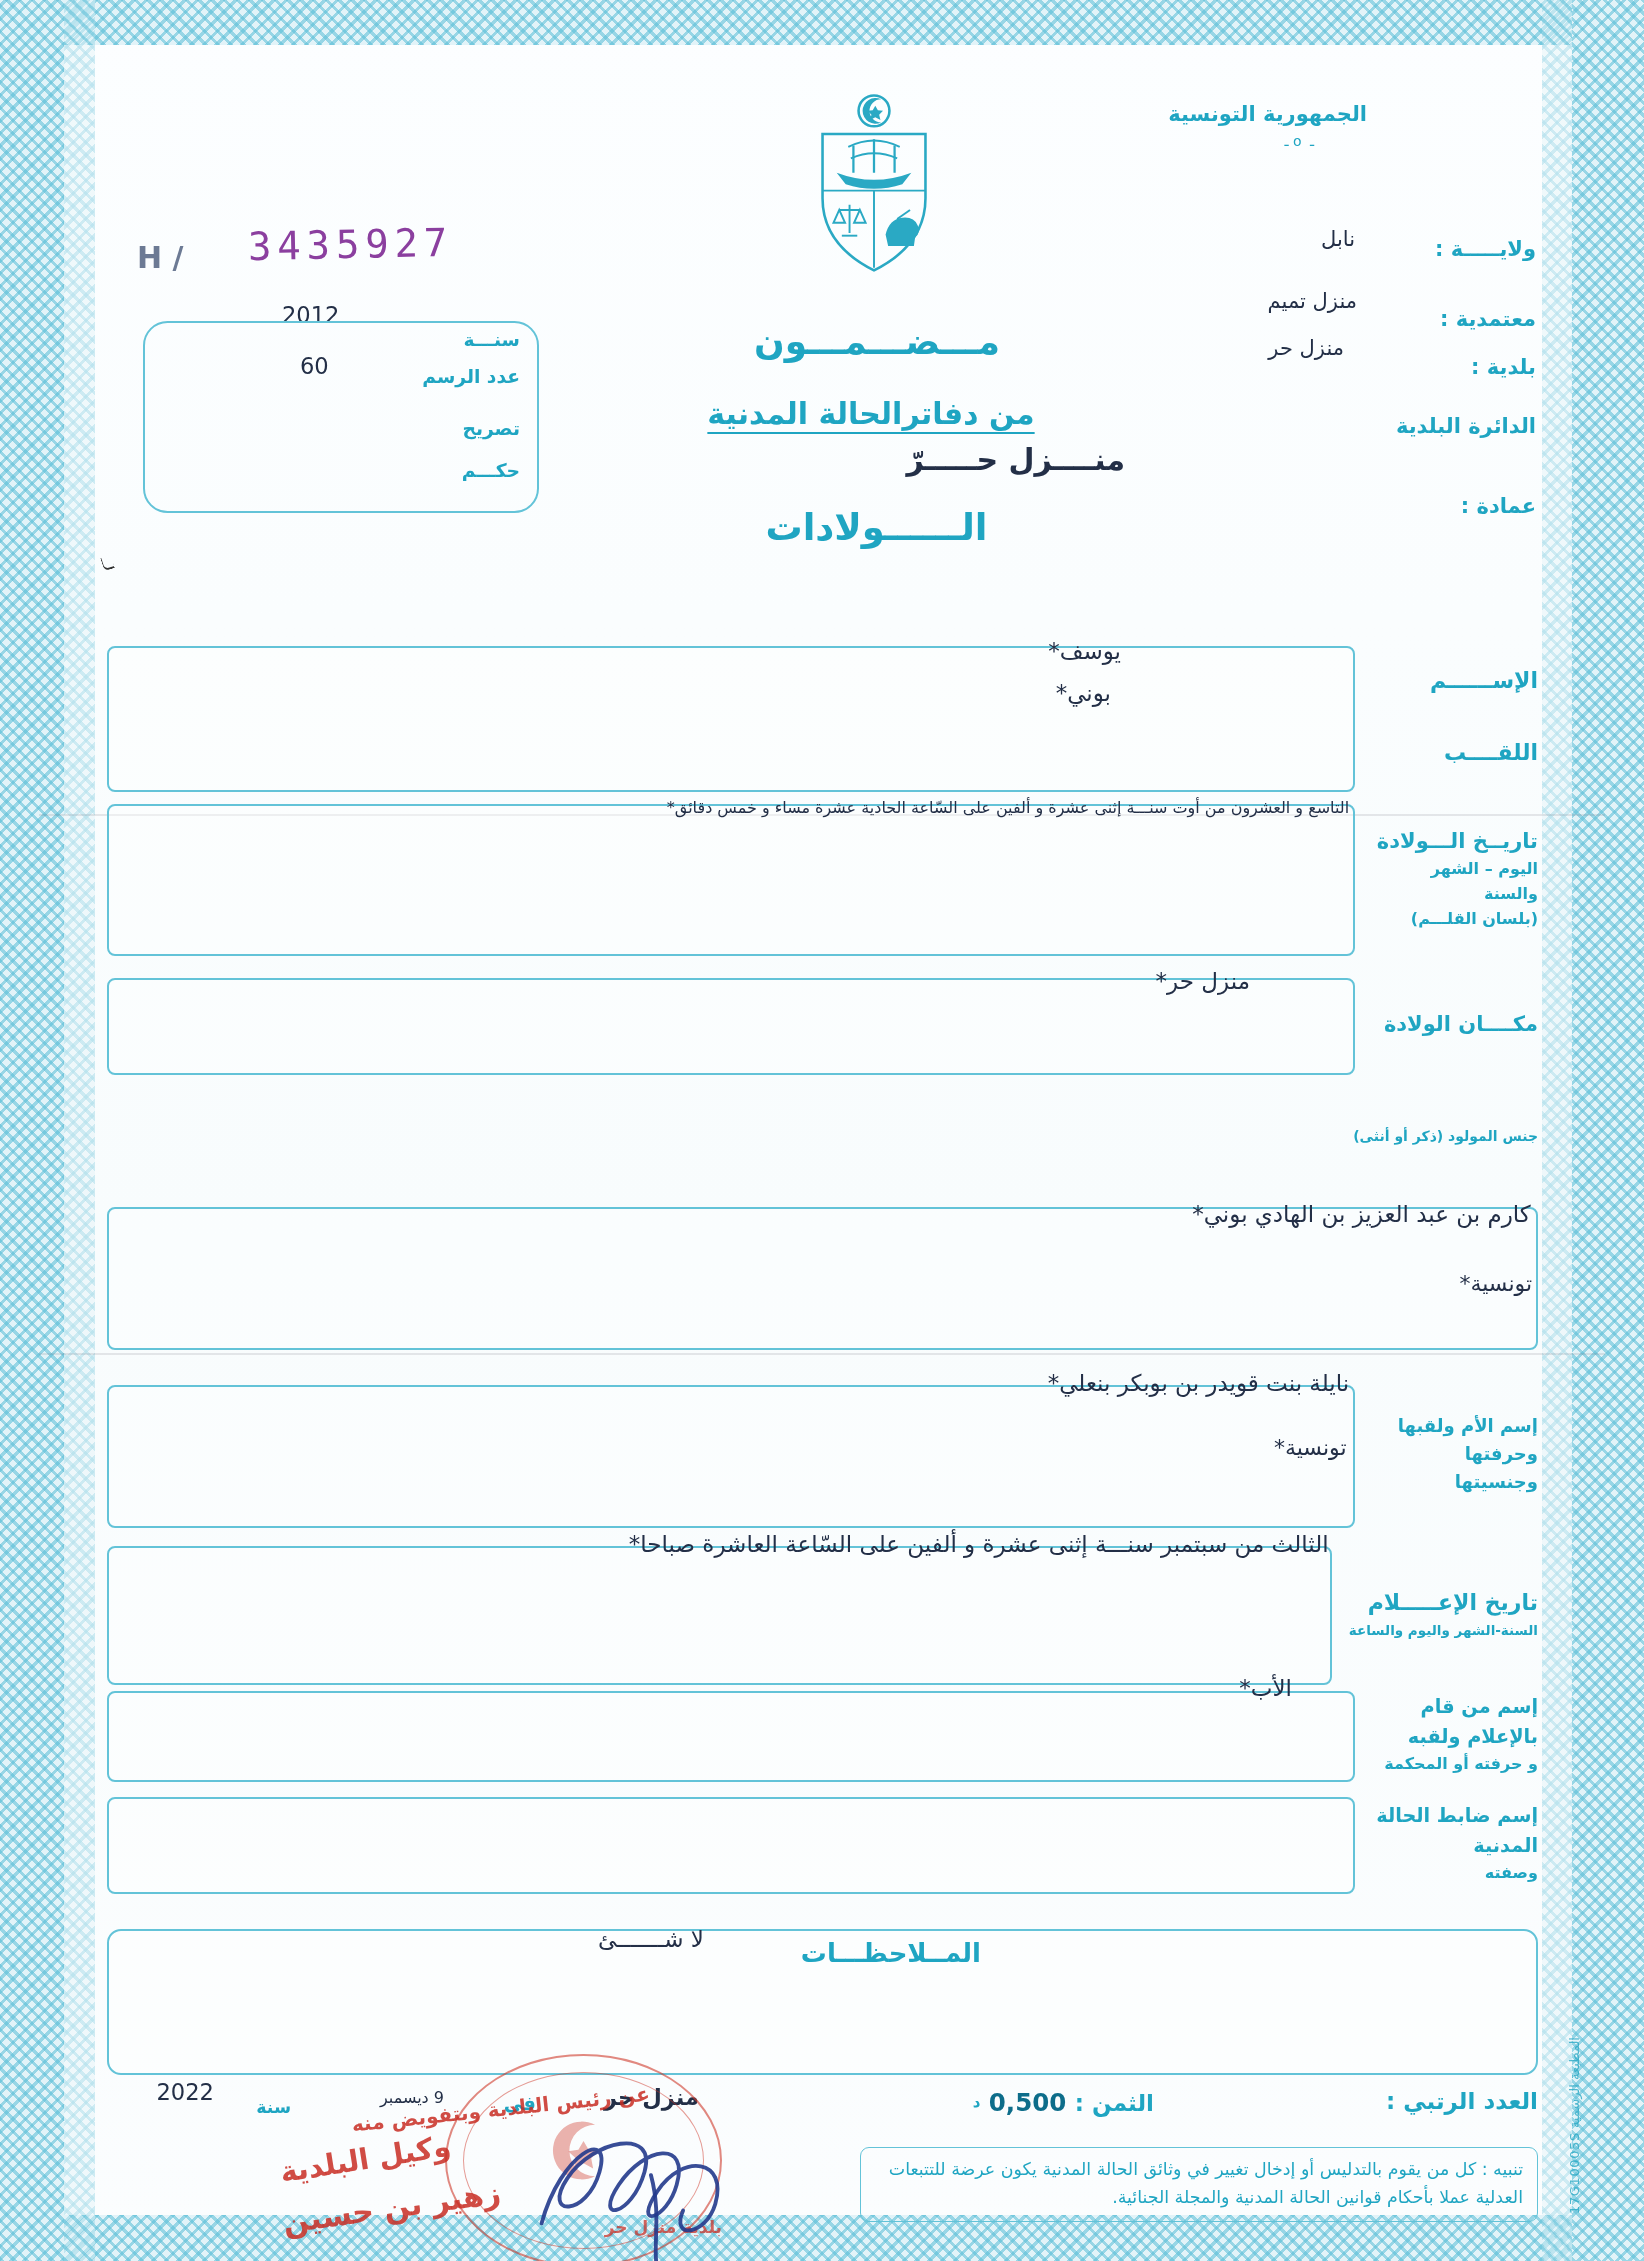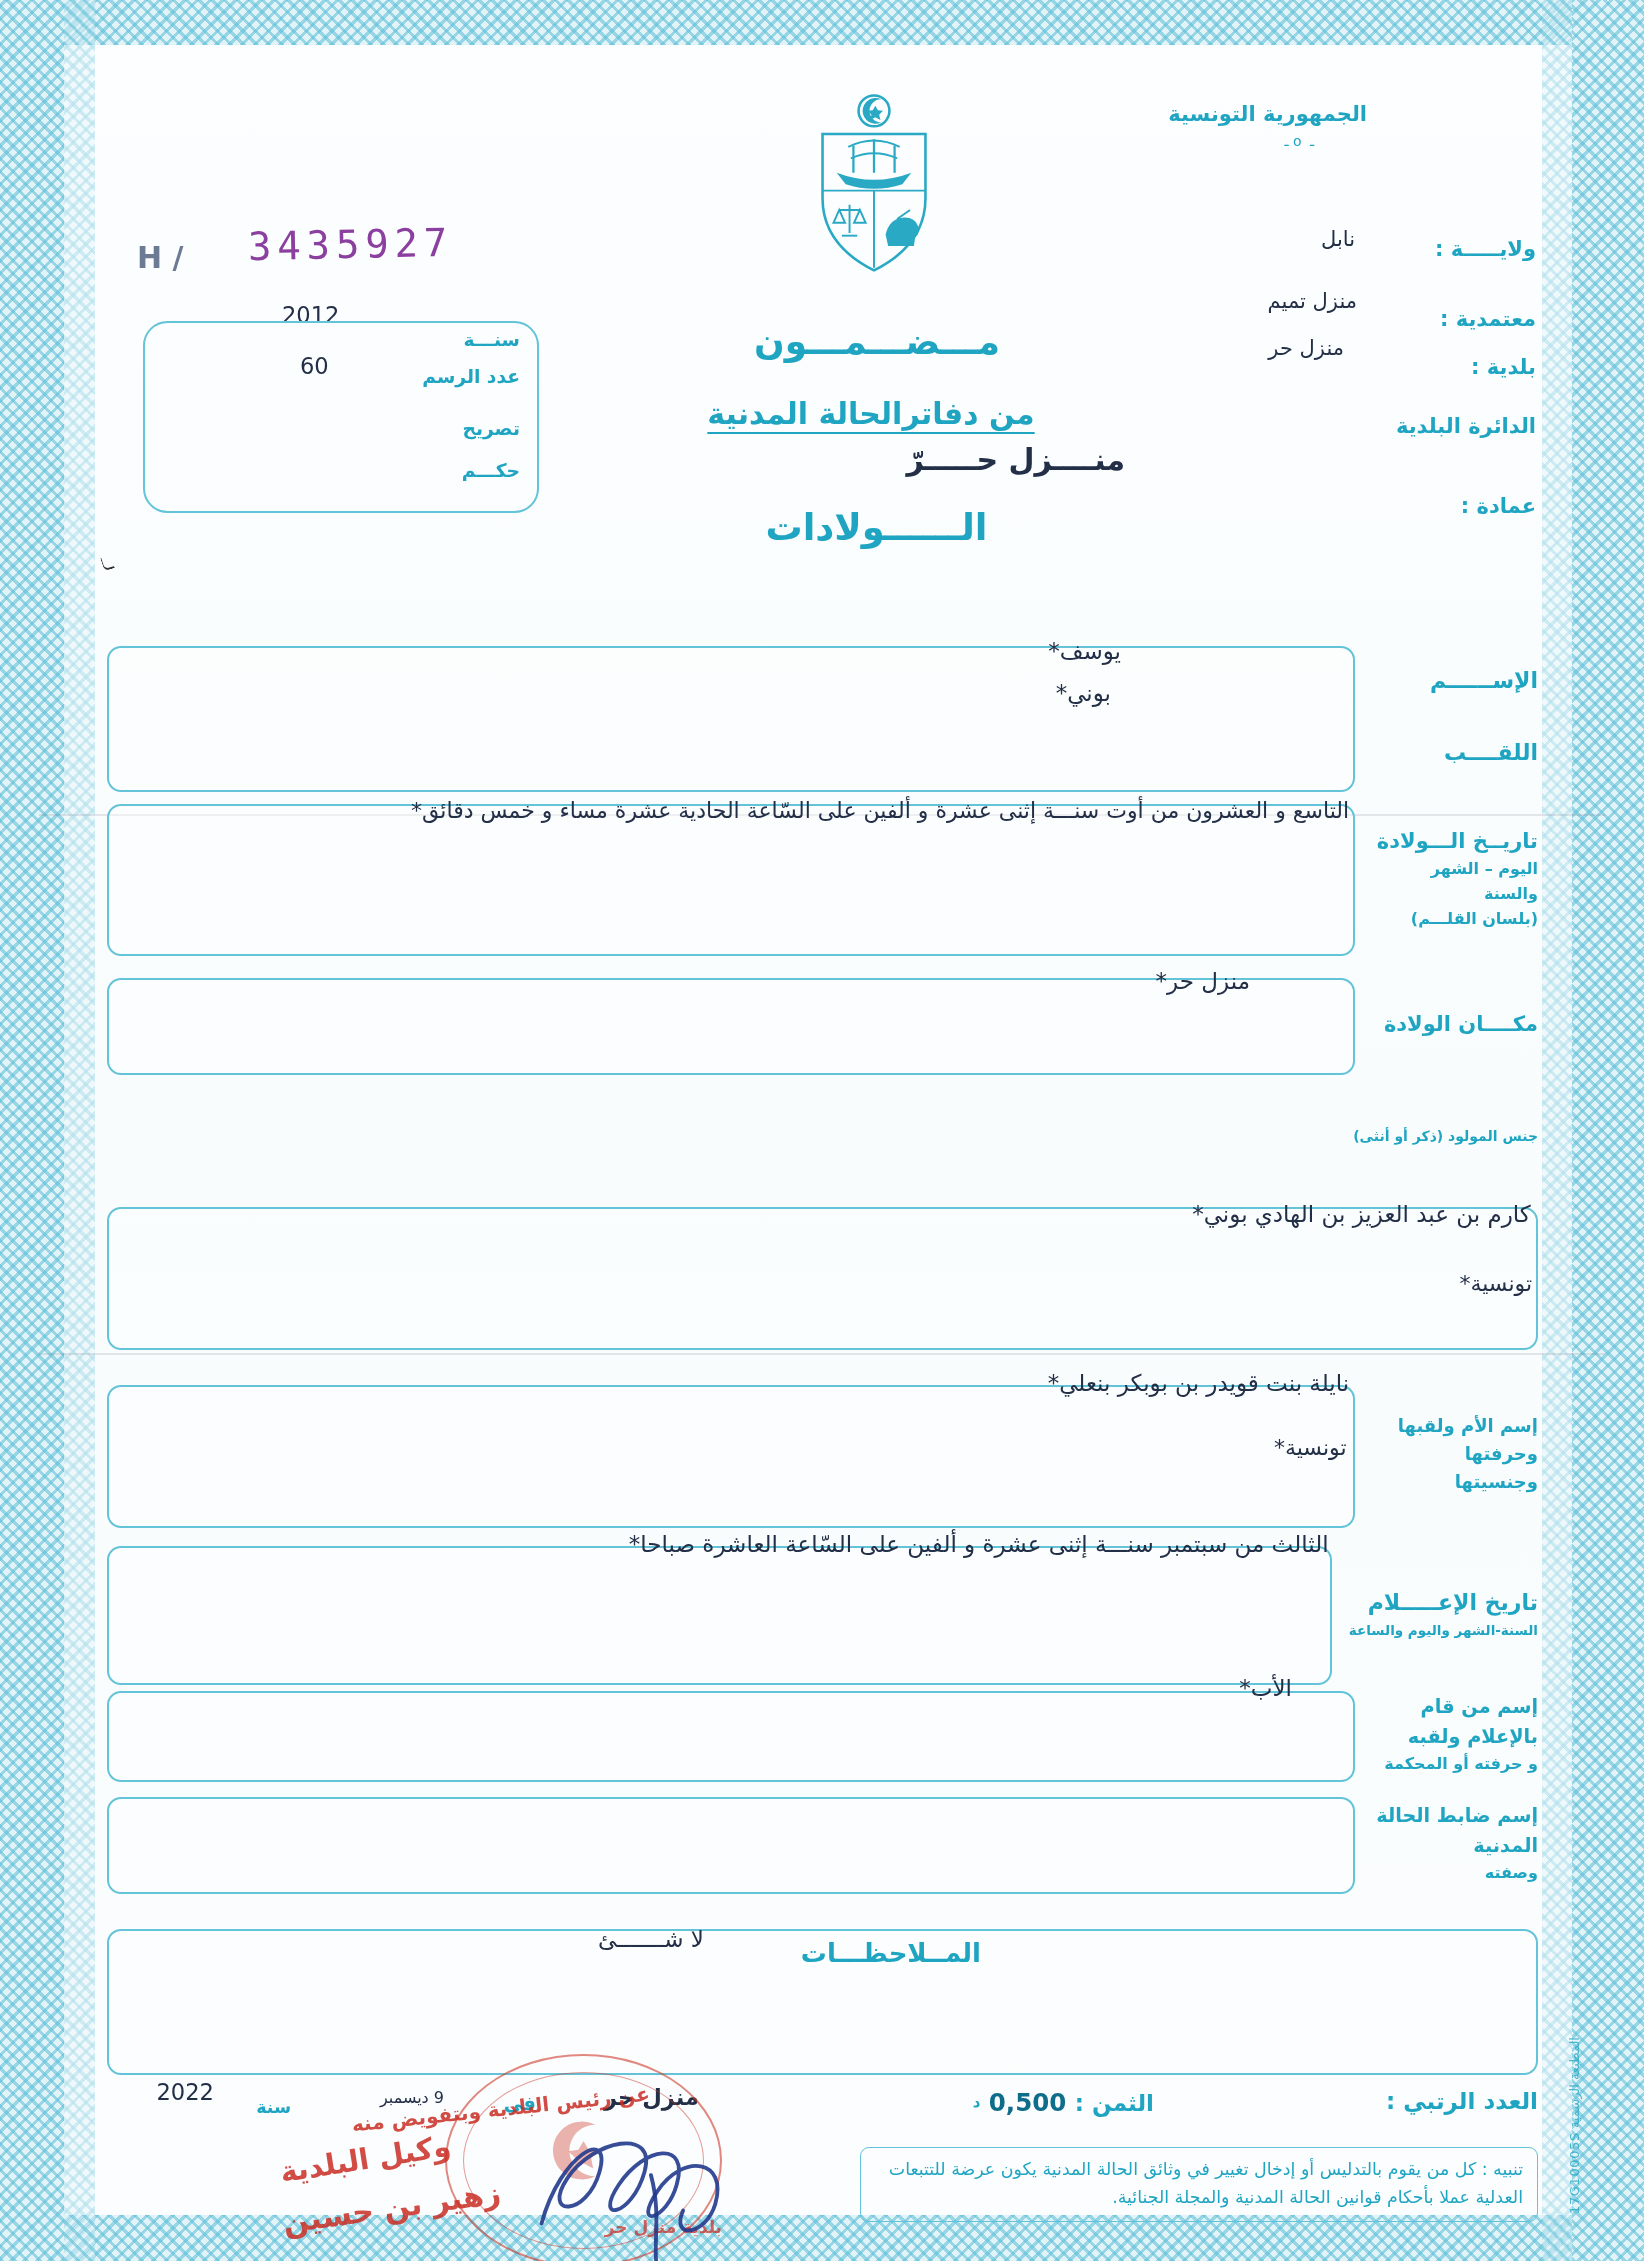--- a/index.html
+++ b/index.html
@@ -91,25 +91,25 @@
   .label .l2,.label .l3{font-size:16px;}
   .r1 .label{justify-content:space-between;padding:18px 0;}
   .r1 .label .l1,.r1 .label .l2{font-size:22px;}
   .r2 .label .l1{font-size:21px;}
   .r3 .label .l1{font-size:21px;white-space:nowrap;}
   .r4 .label .l1{font-size:14px;white-space:nowrap;}
   .r5 .label .l1,.r5 .label .l2,.r6 .label .l1,.r6 .label .l2{font-size:18px;}
   .r7 .label .l1{font-size:22px;}
   .r7 .label .l2{font-size:13.5px;white-space:nowrap;}
   .box{flex:1;position:relative;height:100%;
-    border:2.3px solid var(--teal-border);border-radius:14px;background:rgba(255,255,255,.35);}
+    border:2.3px solid var(--teal-border);border-radius:8px;background:rgba(255,255,255,.35);}
   .val{position:absolute;color:var(--dark);font-size:23px;white-space:nowrap;direction:rtl;}
   .r1 .v1{top:-10.3px;right:232px;}
   .r1 .v2{top:32px;right:242px;}
-  .r2 .v1{top:-7.7px;right:3.9px;font-size:22px;}
+  .r2 .v1{top:-7.7px;right:3.9px;font-size:16px;}
   .r3 .v1{top:-11.6px;right:103px;}
   .r4 .v1{top:-32px;right:106px;}
   .r5 .v1{top:-7.7px;right:5.2px;}
   .r5 .v2{top:62px;right:3.9px;font-size:22px;}
   .r6 .v1{top:-17px;right:3.9px;}
   .r6 .v2{top:48px;right:6.4px;font-size:22px;}
   .r7 .v1{top:-17px;right:1.3px;font-size:23px;}
   .r8 .v1{top:-18px;right:61px;}
 
   .notes{position:relative;height:142px;border:2.3px solid var(--teal-border);border-radius:14px;

